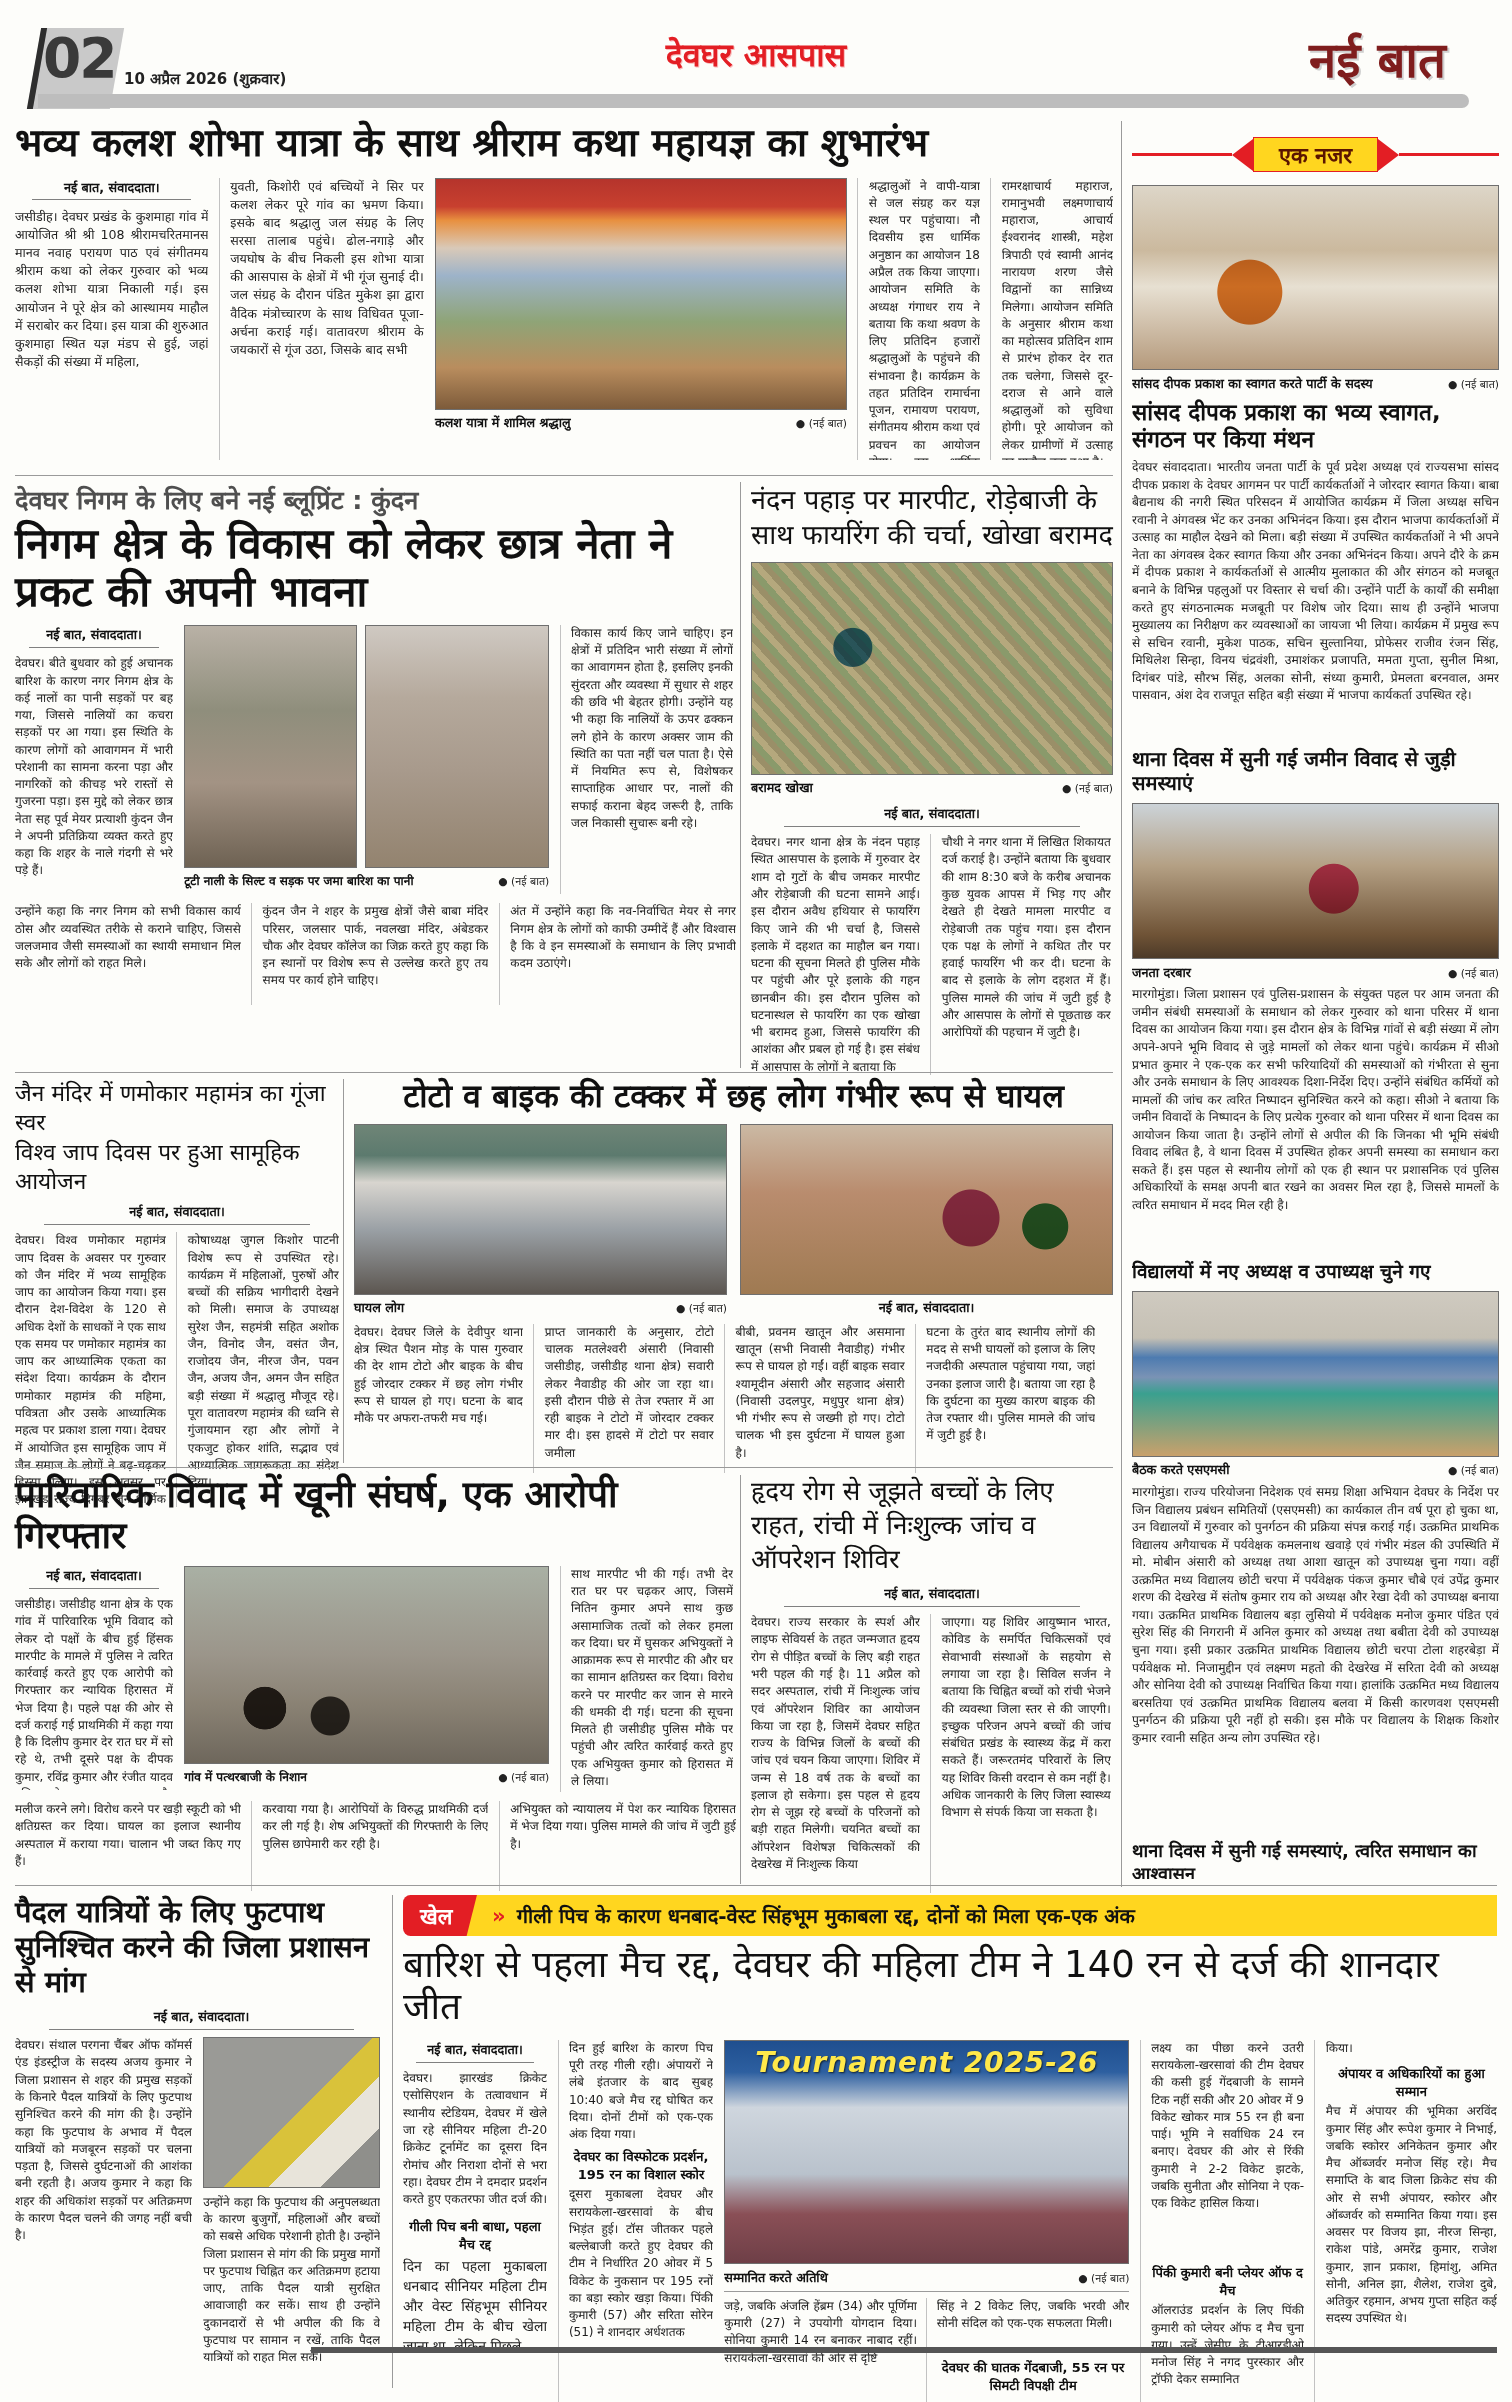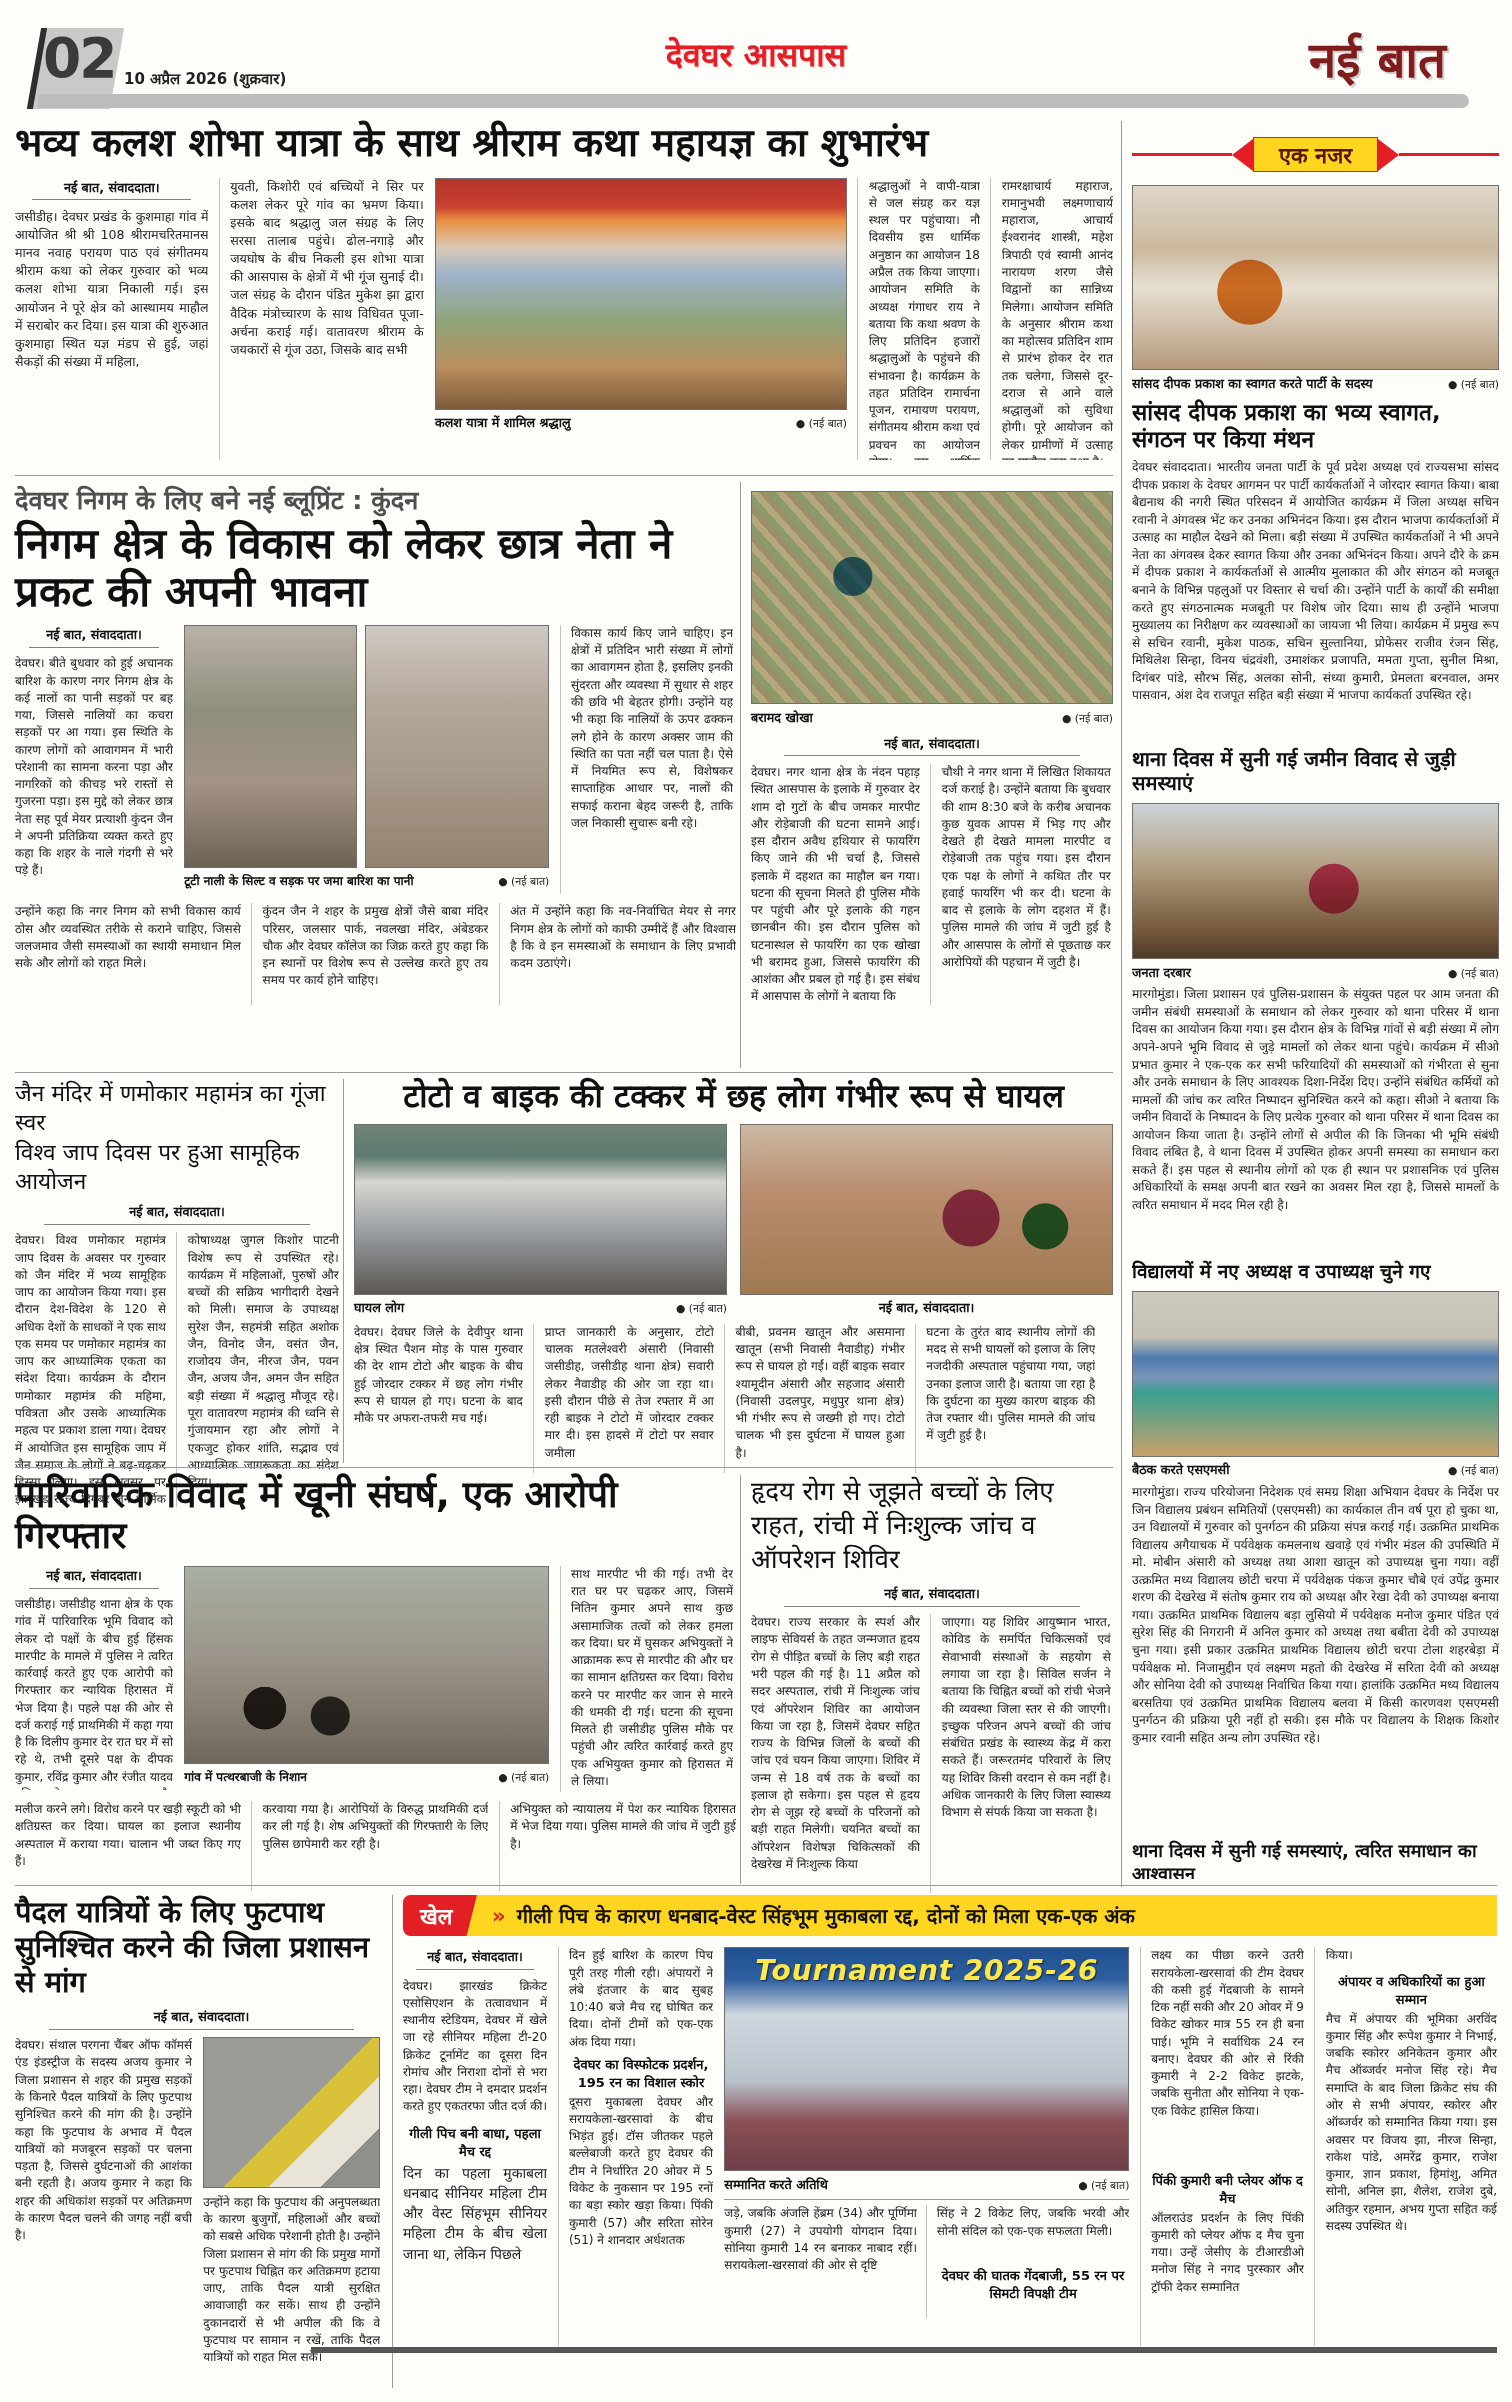--- a/index.html
+++ b/index.html
@@ -152,20 +152,21 @@
     </div>
     <div class="cols" style="margin-top:9.4px;">
       <div class="col bodytxt" style="width:226px;height:102px;font-size:12px;">उन्होंने कहा कि नगर निगम को सभी विकास कार्य ठोस और व्यवस्थित तरीके से कराने चाहिए, जिससे जलजमाव जैसी समस्याओं का स्थायी समाधान मिल सके और लोगों को राहत मिले।</div>
       <div class="col bodytxt" style="width:226px;height:102px;font-size:12px;">कुंदन जैन ने शहर के प्रमुख क्षेत्रों जैसे बाबा मंदिर परिसर, जलसार पार्क, नवलखा मंदिर, अंबेडकर चौक और देवघर कॉलेज का जिक्र करते हुए कहा कि इन स्थानों पर विशेष रूप से उल्लेख करते हुए तय समय पर कार्य होने चाहिए।</div>
       <div class="col bodytxt" style="width:226px;height:102px;font-size:12px;">अंत में उन्होंने कहा कि नव-निर्वाचित मेयर से नगर निगम क्षेत्र के लोगों को काफी उम्मीदें हैं और विश्वास है कि वे इन समस्याओं के समाधान के लिए प्रभावी कदम उठाएंगे।</div>
     </div>
   </div>
 
   <div class="rule-v" style="left:740px;top:482px;height:586px;"></div>
   <div style="position:absolute;left:751px;top:482px;width:362px;height:586px;">
+    <div class="headline" style="font-size:27px;font-weight:500;line-height:1.3;">नंदन पहाड़ पर मारपीट, रोड़ेबाजी के साथ फायरिंग की चर्चा, खोखा बरामद</div>
     <div class="photo" style="width:362px;height:213px;margin-top:9.4px;background:repeating-linear-gradient(48deg,#8a9a6b 0 6.6px,#b5a87d 6.6px 13px,#9a8f68 13px 19px),radial-gradient(circle at 28% 40%,#3a7fb5 0 19px,transparent 20px);background-blend-mode:multiply;"></div>
     <div class="cap-row">
       <span>बरामद खोखा</span>
       <span class="credit">● (नई बात)</span>
     </div>
     <div class="byline" style="margin-top:7.5px;">नई बात, संवाददाता।</div>
     <div class="byline-rule"></div>
     <div class="cols">
       <div class="col bodytxt" style="width:169px;height:241px;font-size:12px;">देवघर। नगर थाना क्षेत्र के नंदन पहाड़ स्थित आसपास के इलाके में गुरुवार देर शाम दो गुटों के बीच जमकर मारपीट और रोड़ेबाजी की घटना सामने आई। इस दौरान अवैध हथियार से फायरिंग किए जाने की भी चर्चा है, जिससे इलाके में दहशत का माहौल बन गया। घटना की सूचना मिलते ही पुलिस मौके पर पहुंची और पूरे इलाके की गहन छानबीन की। इस दौरान पुलिस को घटनास्थल से फायरिंग का एक खोखा भी बरामद हुआ, जिससे फायरिंग की आशंका और प्रबल हो गई है। इस संबंध में आसपास के लोगों ने बताया कि</div>
       <div class="col bodytxt" style="width:169px;height:241px;font-size:12px;">चौथी ने नगर थाना में लिखित शिकायत दर्ज कराई है। उन्होंने बताया कि बुधवार की शाम 8:30 बजे के करीब अचानक कुछ युवक आपस में भिड़ गए और देखते ही देखते मामला मारपीट व रोड़ेबाजी तक पहुंच गया। इस दौरान एक पक्ष के लोगों ने कथित तौर पर हवाई फायरिंग भी कर दी। घटना के बाद से इलाके के लोग दहशत में हैं। पुलिस मामले की जांच में जुटी हुई है और आसपास के लोगों से पूछताछ कर आरोपियों की पहचान में जुटी है।</div>
@@ -262,20 +263,21 @@
 
   <div class="rule-v" style="left:392px;top:1895px;height:493px;"></div>
   <div style="position:absolute;left:403px;top:1895px;width:1094px;height:497px;">
     <div class="sport-strip">
       <div class="sport-tag">खेल</div>
       <div class="sport-bar">
         <span class="sport-chev">»</span>
         <span>गीली पिच के कारण धनबाद-वेस्ट सिंहभूम मुकाबला रद्द, दोनों को मिला एक-एक अंक</span>
       </div>
     </div>
+    <div class="headline" style="font-size:37px;font-weight:500;line-height:1.15;margin-top:7.5px;">बारिश से पहला मैच रद्द, देवघर की महिला टीम ने 140 रन से दर्ज की शानदार जीत</div>
 
     <div style="display:flex;margin-top:11.3px;">
       <div style="width:149px;">
         <div class="byline">नई बात, संवाददाता।</div>
         <div class="byline-rule"></div>
         <div class="bodytxt" style="font-size:12px;height:141px;">देवघर। झारखंड क्रिकेट एसोसिएशन के तत्वावधान में स्थानीय स्टेडियम, देवघर में खेले जा रहे सीनियर महिला टी-20 क्रिकेट टूर्नामेंट का दूसरा दिन रोमांच और निराशा दोनों से भरा रहा। देवघर टीम ने दमदार प्रदर्शन करते हुए एकतरफा जीत दर्ज की।</div>
         <div class="subhead">गीली पिच बनी बाधा, पहला मैच रद्द</div>
         <div class="bodytxt" style="font-size:14px;height:105px;">दिन का पहला मुकाबला धनबाद सीनियर महिला टीम और वेस्ट सिंहभूम सीनियर महिला टीम के बीच खेला जाना था, लेकिन पिछले</div>
       </div>
       <div style="width:149px;border-left:0.9px solid #c2c2c2;padding-left:10.4px;margin-left:10.4px;">

